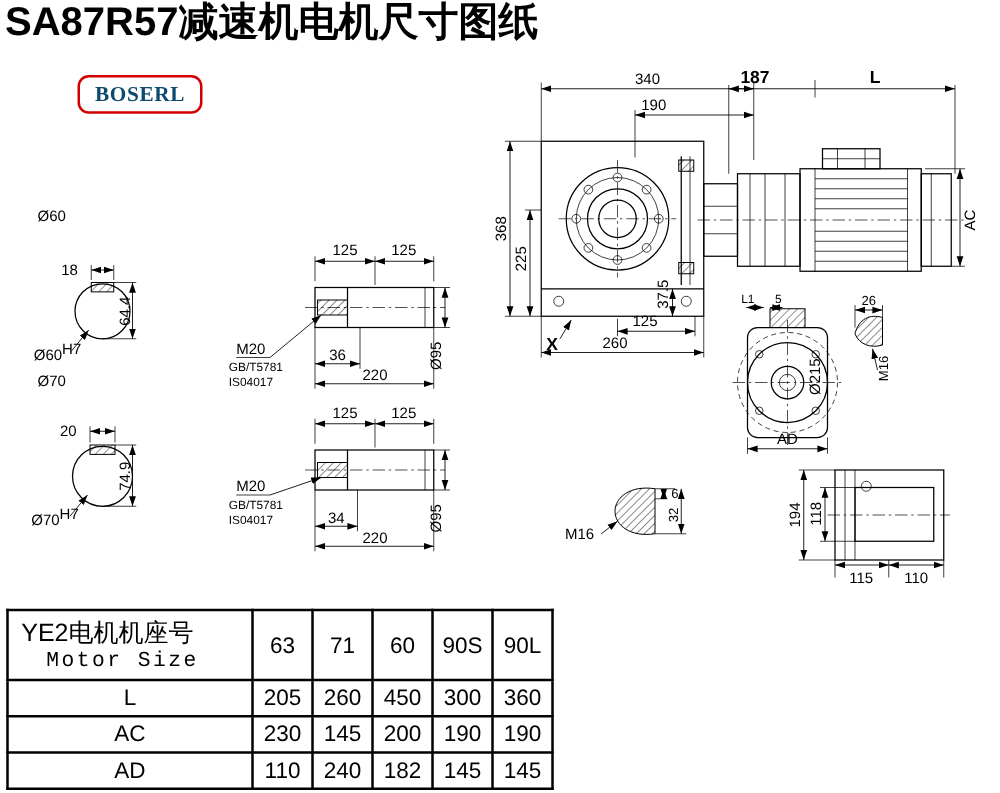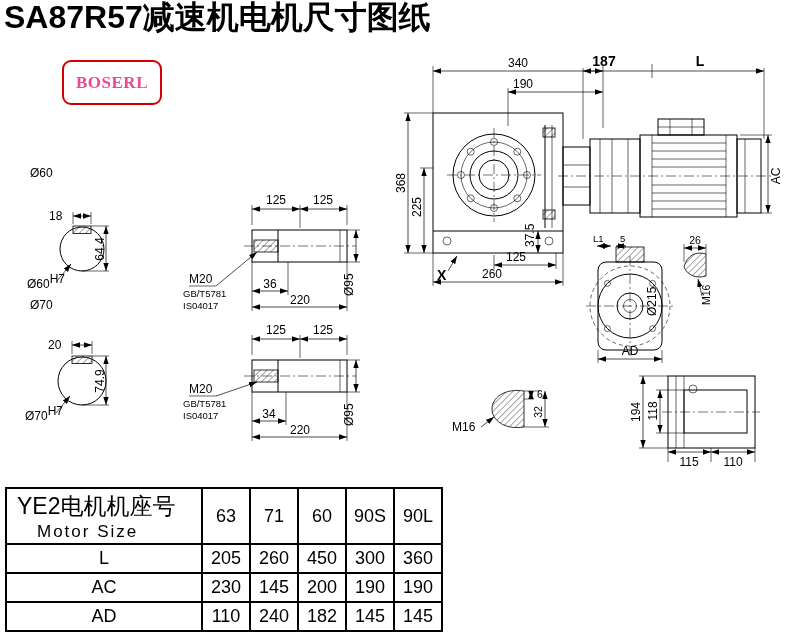--- a/index.html
+++ b/index.html
@@ -1,40 +1,40 @@
 <!DOCTYPE html>
 <html><head>
 <meta charset="utf-8">
 <style>
   *{margin:0;padding:0;box-sizing:border-box}
   html,body{width:800px;height:634px;background:#ffffff;overflow:hidden;position:relative;
     font-family:"Liberation Sans",sans-serif;color:#000}
   .title{position:absolute;left:4px;top:-4px;font-size:32px;font-weight:bold;letter-spacing:0;white-space:nowrap}
-  .brand{position:absolute;left:62px;top:60px;width:100px;height:45px;border:2px solid #d40000;border-radius:9px;
-    color:#ec4899;font-weight:bold;font-size:17px;font-family:"Liberation Serif",serif;
+  .brand{position:absolute;left:62px;top:60px;width:100px;height:31px;border:2px solid #d40000;border-radius:9px;
+    color:#0c4a6e;font-weight:bold;font-size:17px;font-family:"Liberation Serif",serif;
     display:flex;align-items:center;justify-content:center;letter-spacing:.5px;background:#fff}
   svg.draw{position:absolute;left:0;top:38px}
   svg text{fill:#000;font-family:"Liberation Sans",sans-serif;font-size:12px}
   svg text.sm{font-size:9.5px}
   svg text.md{font-size:10.5px}
   svg text.bb{font-size:14px;font-weight:bold}
   .ln{stroke:#000;stroke-width:1;fill:none}
   .tn{stroke:#000;stroke-width:.6;fill:none}
   .dim{stroke:#000;stroke-width:.7;fill:none;marker-start:url(#ar);marker-end:url(#ar)}
   .dimo{stroke:#000;stroke-width:.7;fill:none;marker-end:url(#ar)}
   .cl{stroke:#000;stroke-width:.55;fill:none;stroke-dasharray:10 3 2 3}
   .ht{fill:url(#hat);stroke:#000;stroke-width:.8}
   table.spec{position:absolute;left:5px;top:487px;border-collapse:collapse;table-layout:fixed;background:#fff}
   .spec th,.spec td{border:2px solid #000;text-align:center;font-weight:normal;font-size:18px;padding:0}
   .spec td{width:48px}
   .spec th.c0{width:196px;text-align:left;padding-left:10px}
   .spec tr{height:29px}
   .spec tr.hd{height:56px}
-  .hd-cn{font-size:23px}
-  .hd-en{font-size:17px;padding-left:20px;font-family:Liberation Sans, sans-serif;letter-spacing:2px}
+  .hd-cn{font-size:20px}
+  .hd-en{font-size:17px;padding-left:20px;font-family:Liberation Mono, monospace;letter-spacing:2px}
 </style>
 </head>
 <body>
 
 <div class="title">SA87R57减速机电机尺寸图纸</div>
 <div class="brand">BOSERL</div>
 
 <svg class="draw" width="800" height="450" viewBox="0 38 800 450">
   <defs>
     <marker id="ar" viewBox="0 0 10 10" markerWidth="9" markerHeight="9" refX="9" refY="5" orient="auto-start-reverse" markerUnits="userSpaceOnUse">

